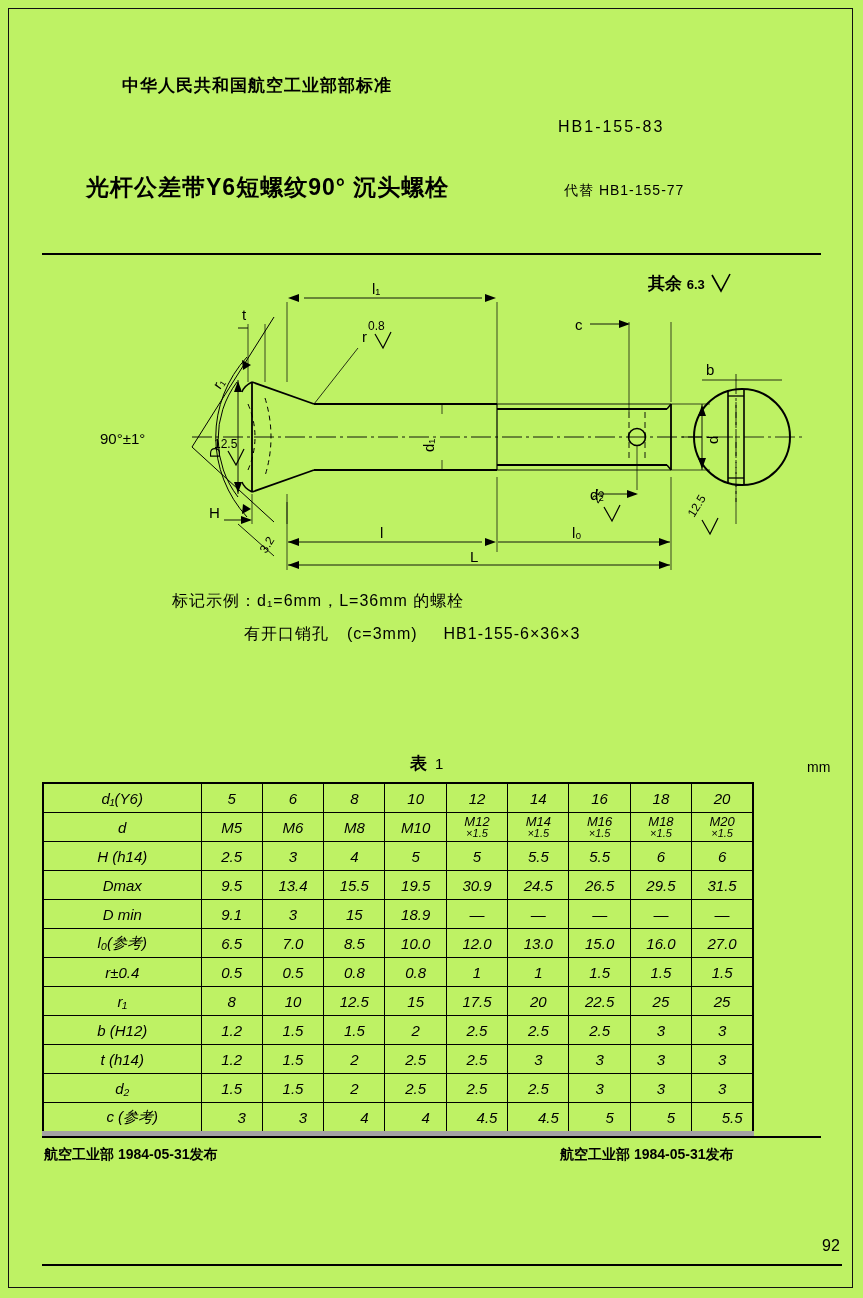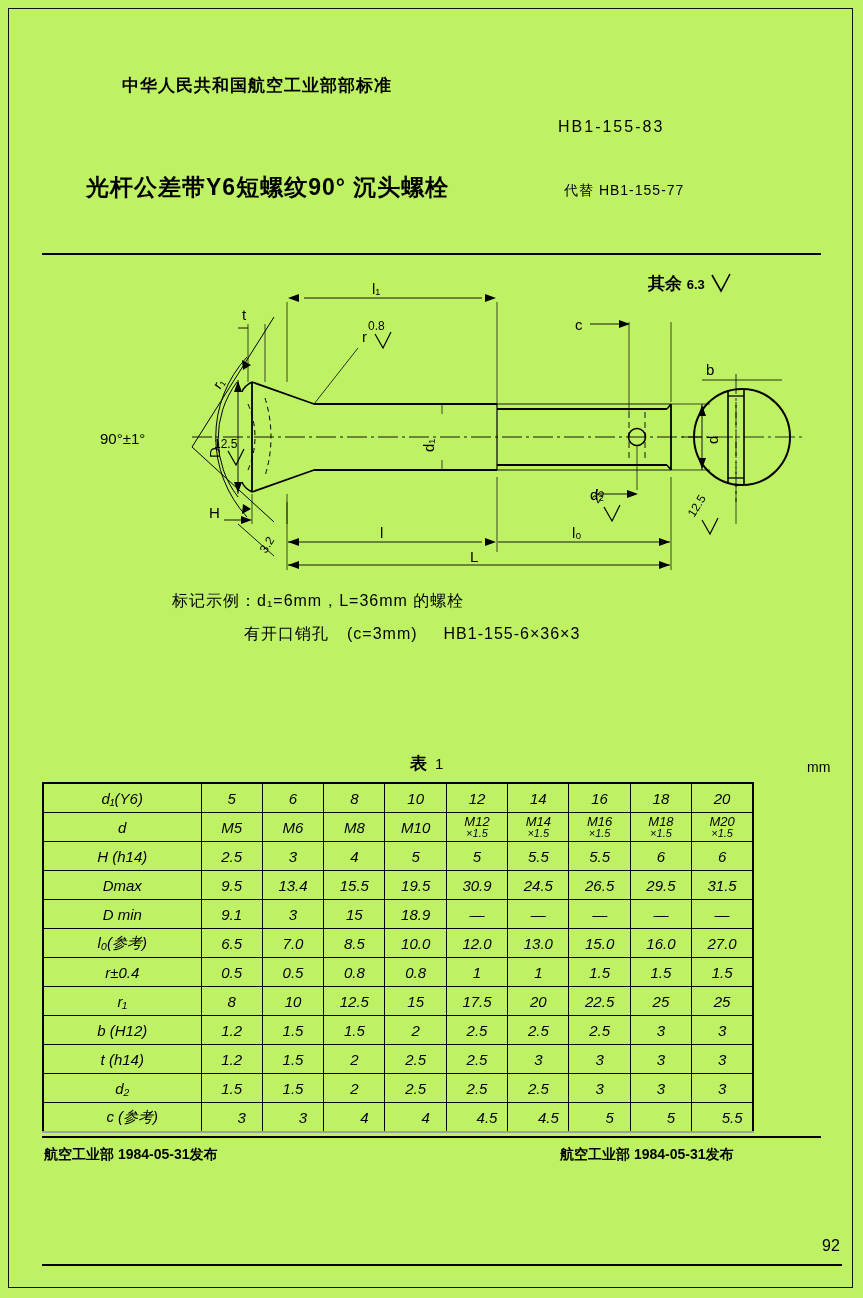--- a/index.html
+++ b/index.html
@@ -137,21 +137,21 @@
   }
   table.spec th, table.spec td {
     border: 1px solid #000;
     text-align: center;
     vertical-align: middle;
     height: 28px;
     padding: 0;
     font-weight: normal;
   }
   table.spec tr:first-child th, table.spec tr:first-child td { border-top: 2px solid #000; }
-  table.spec tr:last-child th, table.spec tr:last-child td { border-bottom: 2px solid #a3a3a3; padding-left: 20px; }
+  table.spec tr:last-child th, table.spec tr:last-child td { border-bottom: 6px solid #a3a3a3; padding-left: 20px; }
   table.spec th:first-child, table.spec td:first-child {
     border-left: 2px solid #000;
     text-align: center;
     font-size: 15px;
   }
   table.spec th:last-child, table.spec td:last-child { border-right: 2px solid #000; }
   .col-label { width: 158px; }
   .thread-cell { line-height: 1.0; font-size: 13px; padding: 1px 0; }
   .thread-cell .tp { display: block; }
   .thread-cell .tb { display: block; font-size: 11px; }

